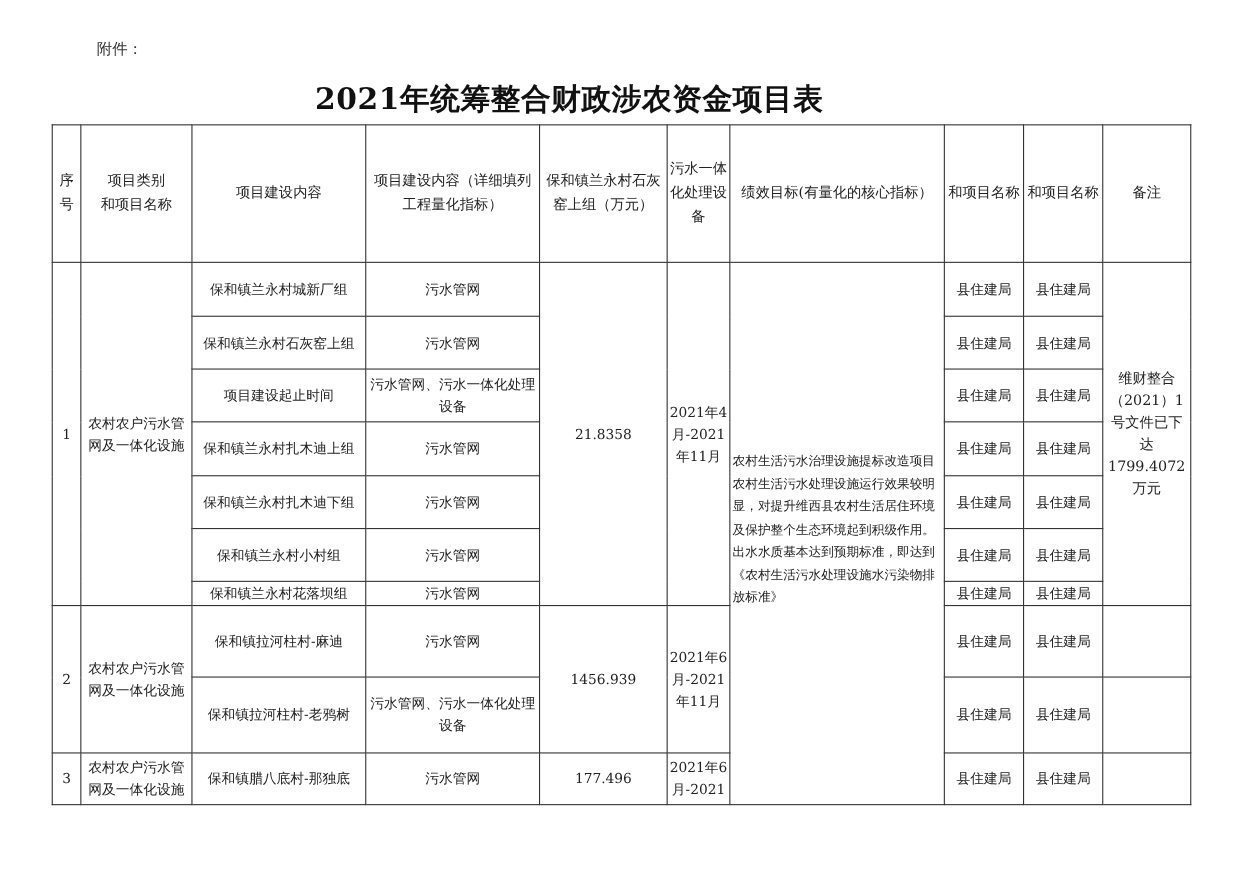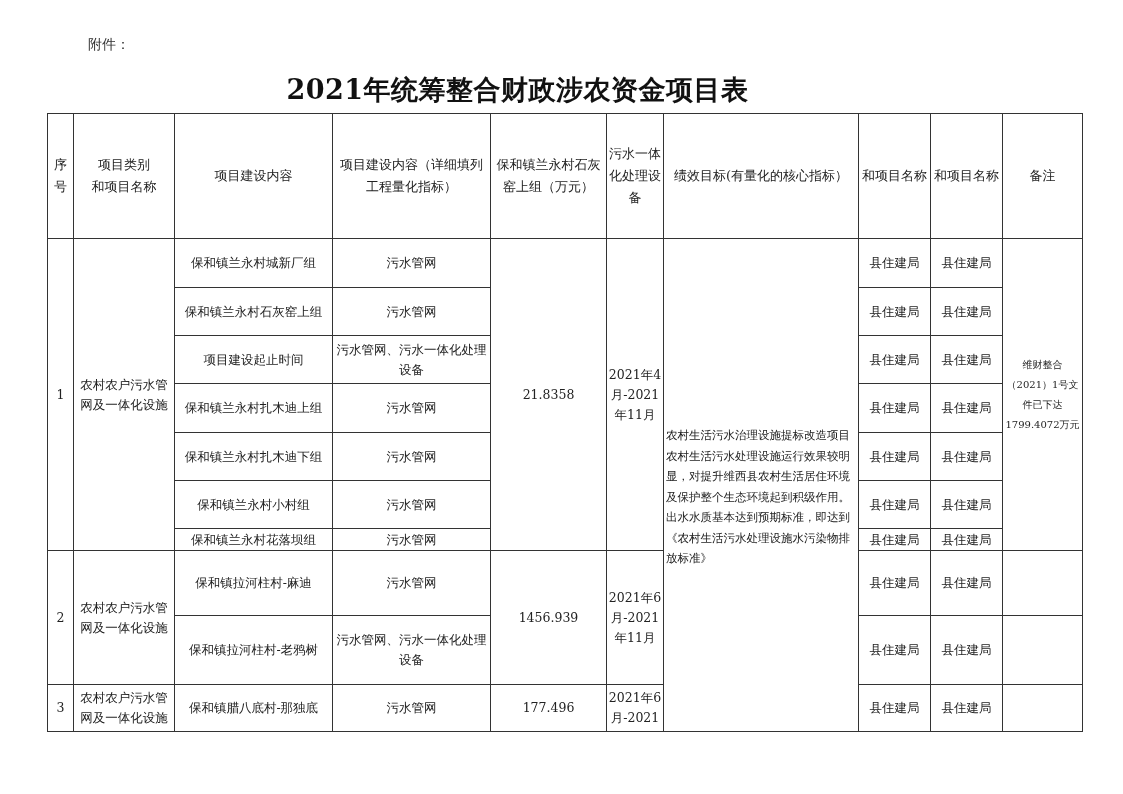--- a/index.html
+++ b/index.html
@@ -10,24 +10,24 @@
            font-size:27px; font-weight:bold; color:#111; letter-spacing:0.5px;
            padding-left:16px; }
   .title span { position:relative; left:0; }
   table { position:absolute; left:47px; top:113px; border-collapse:collapse;
           table-layout:fixed; width:1035px; }
   td, th { border:1.3px solid #333; font-weight:normal; font-size:12.5px;
            line-height:20px; text-align:center; vertical-align:middle;
            padding:0 1px; overflow:hidden; color:#222; }
   th { font-size:13px; line-height:22px; }
   td.left { text-align:center; padding:0 2px; }
-  td.goal { text-align:left; vertical-align:top; font-size:11.5px; line-height:20.5px; padding:16px 2px; }
+  td.goal { text-align:left; vertical-align:top; font-size:11.5px; line-height:20.5px; padding:0 2px; }
   .goal-inner { padding-top:170px; }
   .goal-last { text-align:left; display:block; }
-  .notes { line-height:20px; font-size:10px; }
+  .notes { line-height:20px; font-size:13px; }
 </style>
 </head>
 <body>
 
 <div class="attach">附件：</div>
 <div class="title"><span>2021年统筹整合财政涉农资金项目表</span></div>
 
 <table>
   <colgroup>
     <col style="width:26px">

